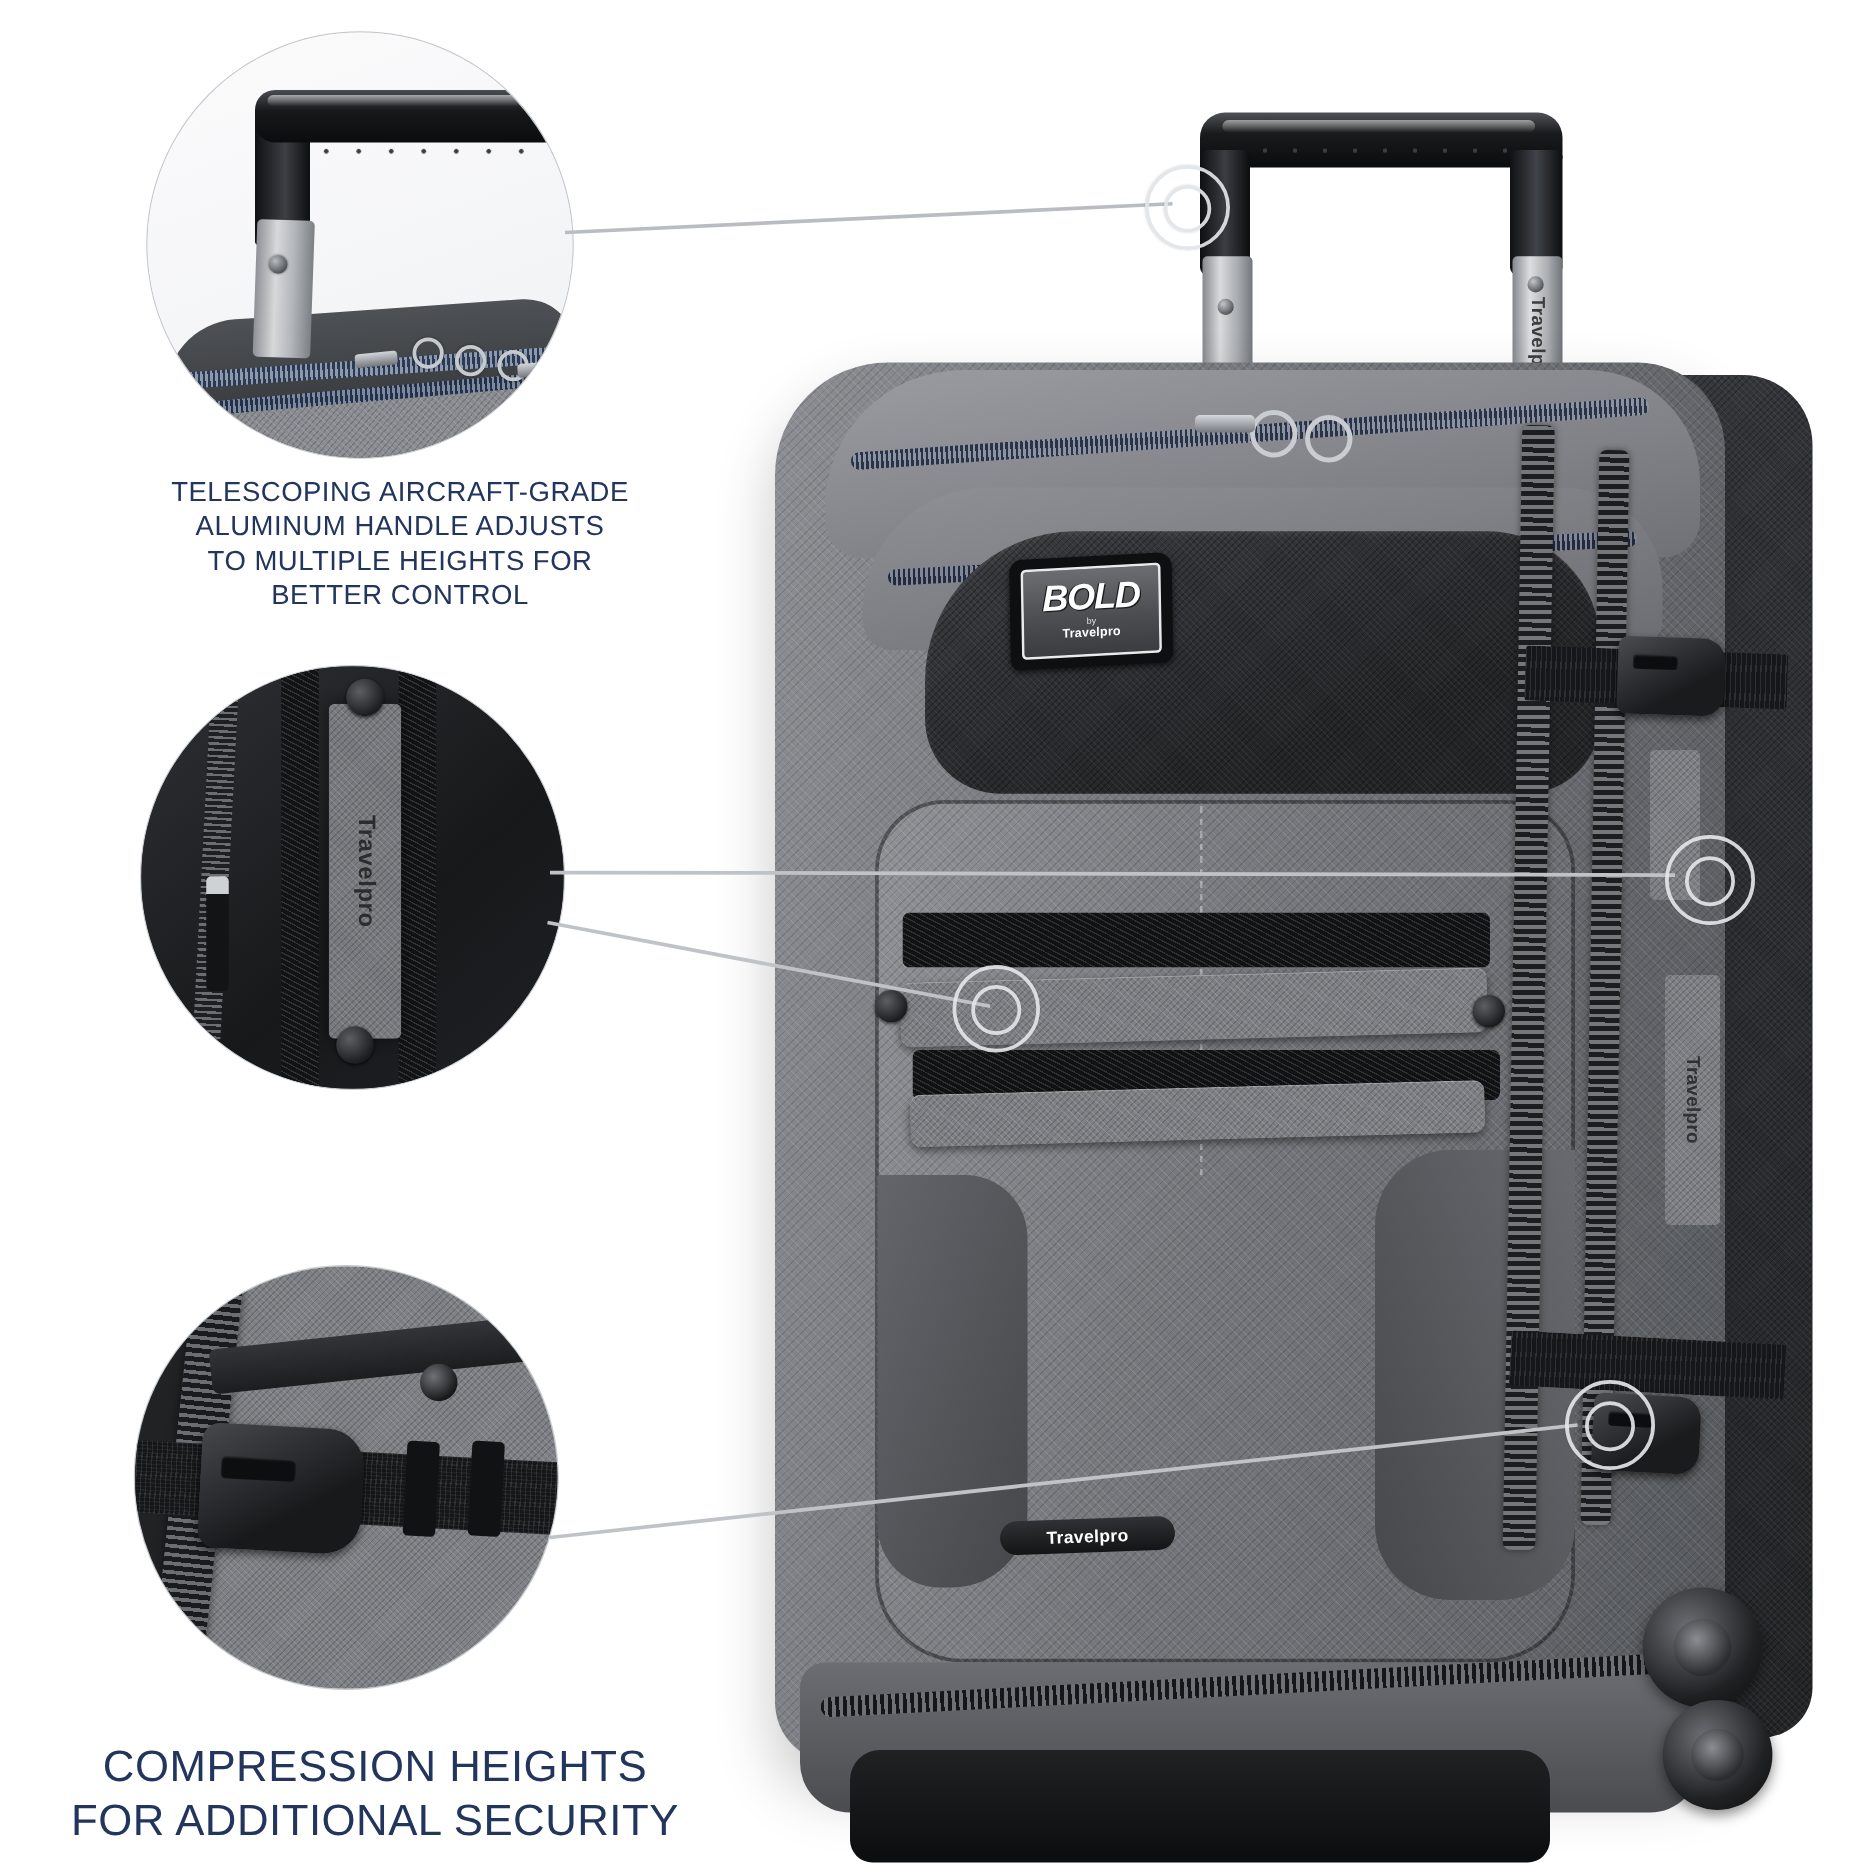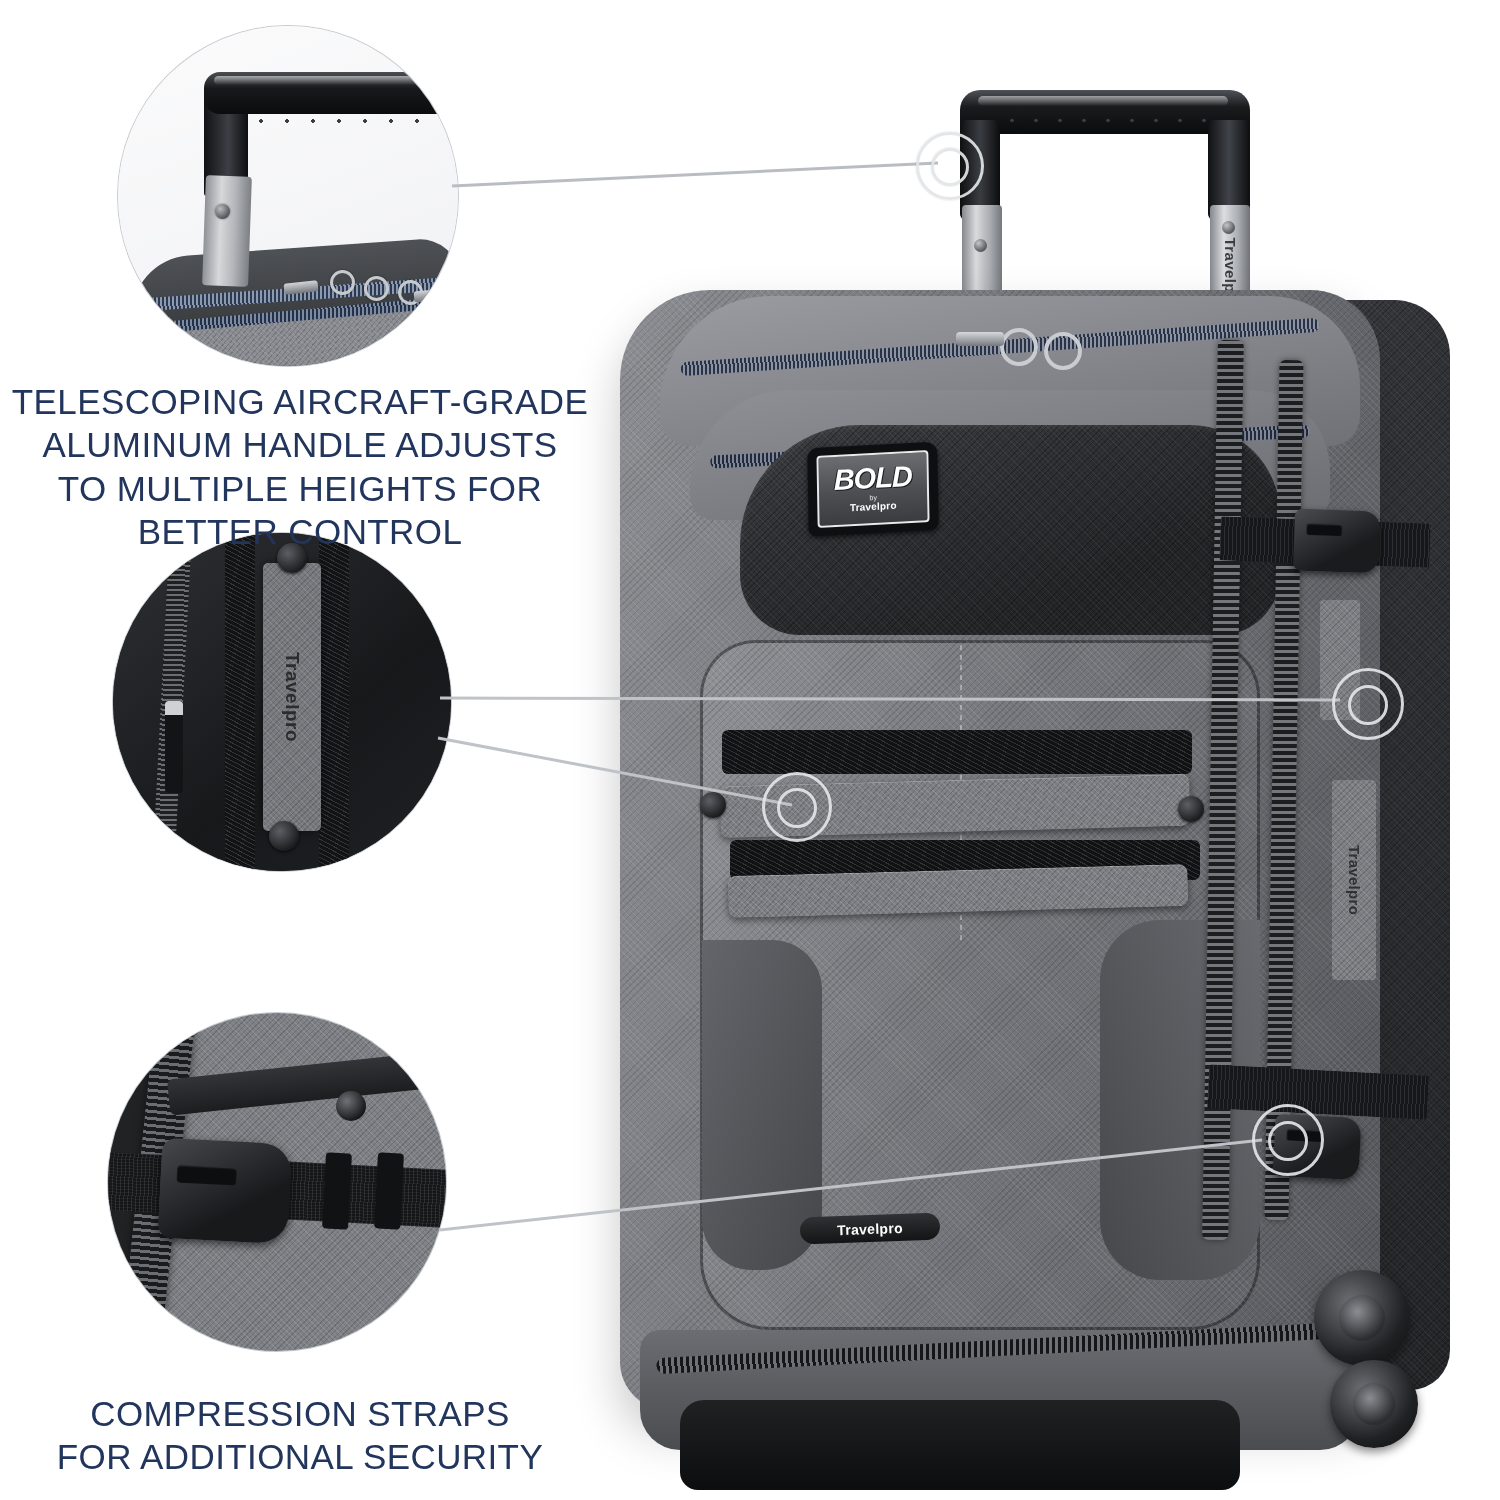--- a/index.html
+++ b/index.html
@@ -18,21 +18,21 @@
   
   .caption{
     position:absolute;
     color:#22355c;
     text-align:center;
     font-weight:400;
     letter-spacing:0.4px;
     line-height:1.24;
     white-space:pre-line;
   }
-  #caption-1{left:0px;top:380px;width:600px;font-size:35px;}
+  #caption-1{left:0px;top:380px;width:600px;font-size:22px;padding-left:20px;}
   #caption-2{left:20px;top:875px;width:560px;font-size:35px;}
   #caption-3{left:20px;top:1392px;width:560px;font-size:35px;}
 
   
   .inset{
     position:absolute;border-radius:50%;
     overflow:hidden;
     box-shadow:0 0 0 1px rgba(150,158,168,.55);
     background:#f4f5f6;
   }
@@ -607,16 +607,16 @@
 
   <div class="marker" id="marker-strap" style="left:1252px;top:1104px;">
     <div class="ring-out" style="left:0;top:0;width:66px;height:66px;"></div>
     <div class="ring-in" style="left:16px;top:17px;width:34px;height:34px;"></div>
   </div>
 
   <div class="caption" id="caption-1">TELESCOPING AIRCRAFT-GRADE
 ALUMINUM HANDLE ADJUSTS
 TO MULTIPLE HEIGHTS FOR
 BETTER CONTROL</div>
-  <div class="caption" id="caption-3">COMPRESSION STRAPS
+  <div class="caption" id="caption-3">COMPRESSION HEIGHTS
 FOR ADDITIONAL SECURITY</div>
 
 </div>
 
 </body></html>

